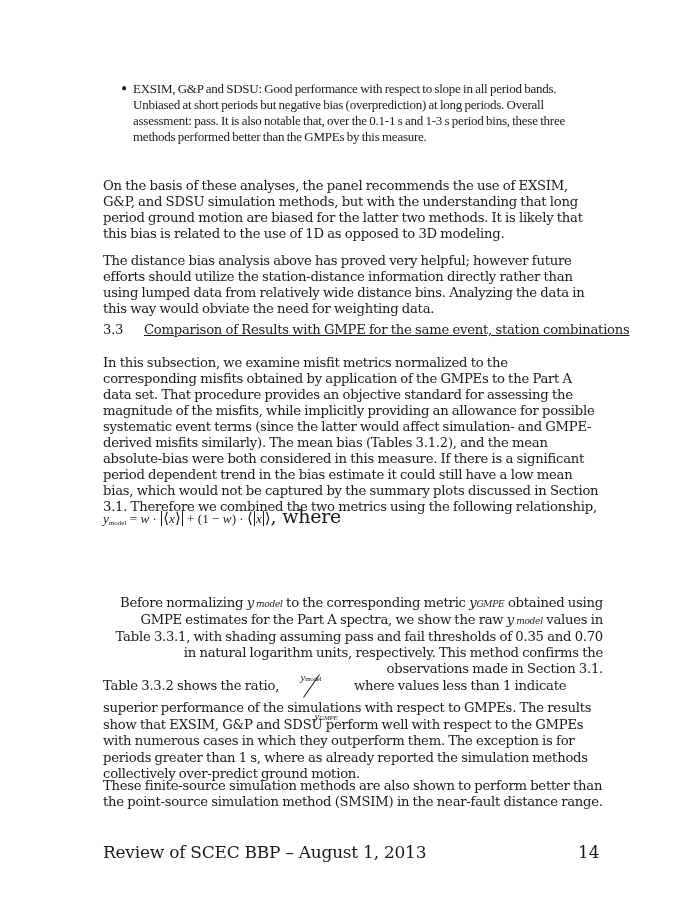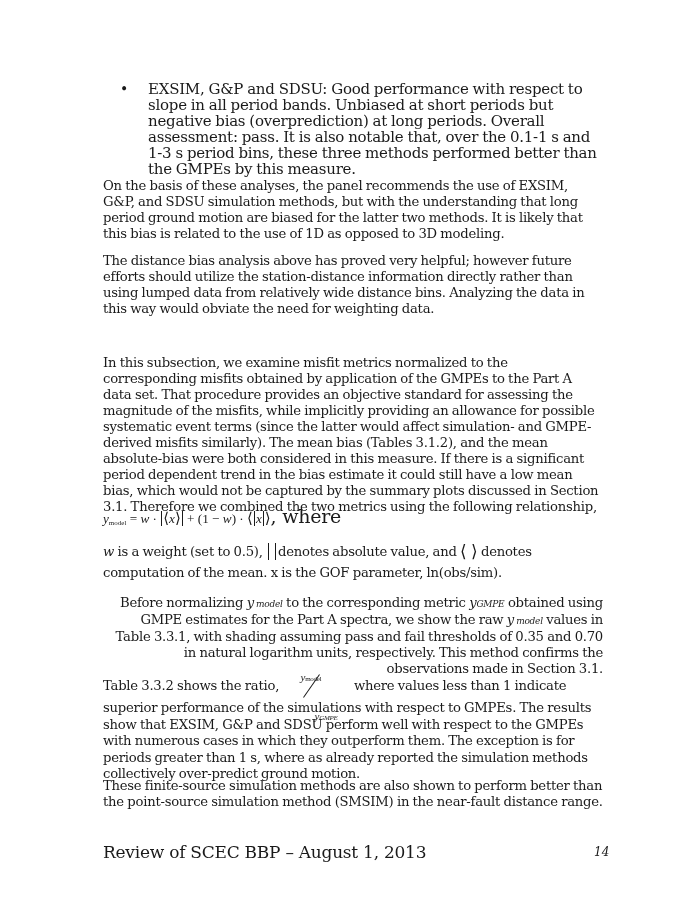--- a/index.html
+++ b/index.html
@@ -3,22 +3,22 @@
 <meta charset="utf-8">
 <style>
   html, body { margin: 0; padding: 0; background: #ffffff; }
   body { width: 695px; height: 899px; position: relative; overflow: hidden;
          font-family: "DejaVu Serif", "Liberation Serif", serif; color: #1a1a1a; }
   .page { position: absolute; left: 0; top: 0; width: 695px; height: 899px; }
   .txt { position: absolute; left: 103px; width: 500px; font-size: 13.2px; line-height: 16px;
          font-family: "DejaVu Serif", serif; letter-spacing: -0.25px; word-spacing: -0.5px; }
   .bullet-wrap { position: absolute; left: 120px; top: 81px; width: 485px; }
   .bullet-dot { position: absolute; left: 0; top: 0; font-size: 14px; line-height: 16px; }
-  .bullet-text { position: absolute; left: 28px; width: 460px; font-size: 15px; line-height: 16px;
-                 letter-spacing: -0.25px; word-spacing: -0.5px; }
+  .bullet-text { position: absolute; left: 13px; width: 460px; font-size: 13px; line-height: 16px;
+                 letter-spacing: -0.25px; word-spacing: -0.5px; font-family: Liberation Serif, serif; }
   .heading { position: absolute; left: 103px; top: 322px; font-size: 13.2px; line-height: 16px;
              letter-spacing: -0.25px; word-spacing: -0.5px; }
   .heading .num { display: inline-block; width: 41px; }
   .heading .title { text-decoration: underline; }
   .formula { position: absolute; left: 103px; top: 506px; font-size: 13.2px; line-height: 20px;
              font-family: "Liberation Serif", serif; }
   .formula i { font-style: italic; }
   .formula .sub { font-size: 7px; vertical-align: -2px; font-style: normal; }
   .formula .bar { display: inline-block; width: 1px; height: 15px; background: #1a1a1a; vertical-align: -3px; margin: 0 1px; }
   .formula .ang { font-size: 15px; font-style: normal; }
@@ -27,46 +27,46 @@
   .para2 .angles { font-size: 17px; vertical-align: -1px; }
   .ital { font-style: italic; }
   .small-ital { font-style: italic; font-size: 9px; }
   .ratio { display: inline-block; position: relative; width: 62px; height: 28px; vertical-align: -10px; margin: 0 4px 0 2px; }
   .ratio .num-t { position: absolute; left: 16px; top: -3px; font-family: Liberation Serif, serif; font-style: italic; font-size: 11px; }
   .ratio .num-t .s { font-size: 7px; font-style: normal; }
   .ratio .slash { position: absolute; left: 26px; top: 0; width: 1px; height: 28px; background: #1a1a1a; transform: rotate(35deg); transform-origin: center; }
   .ratio .den-t { position: absolute; left: 30px; top: 12px; font-family: "Liberation Serif", serif; font-style: italic; font-size: 11px; margin-top: 24px; }
   .ratio .den-t .s { font-size: 7px; }
   .footer-left { position: absolute; left: 103px; top: 844px; font-size: 17px; line-height: 16px; letter-spacing: -0.25px; }
-  .footer-right { position: absolute; left: 594px; top: 844px; font-size: 12px; line-height: 16px; font-style: italic; }
+  .footer-right { position: absolute; left: 578px; top: 844px; font-size: 17px; line-height: 16px; }
 </style>
 </head>
 <body>
 
 <div class="page">
 
   <div class="bullet-wrap">
     <span class="bullet-dot">•</span>
     <div class="bullet-text">EXSIM, G&amp;P and SDSU: Good performance with respect to slope in all period bands. Unbiased at short periods but negative bias (overprediction) at long periods. Overall assessment: pass. It is also notable that, over the 0.1-1 s and 1-3 s period bins, these three methods performed better than the GMPEs by this measure.</div>
   </div>
 
   <div class="txt" style="top:178px;">On the basis of these analyses, the panel recommends the use of EXSIM, G&amp;P, and SDSU simulation methods, but with the understanding that long period ground motion are biased for the latter two methods. It is likely that this bias is related to the use of 1D as opposed to 3D modeling.</div>
 
   <div class="txt" style="top:253px;">The distance bias analysis above has proved very helpful; however future efforts should utilize the station-distance information directly rather than using lumped data from relatively wide distance bins. Analyzing the data in this way would obviate the need for weighting data.</div>
 
+  <div class="heading">
+    <span class="num">3.3</span><span class="title">Comparison of Results with GMPE for the same event, station combinations</span>
+  </div>
 
   <div class="txt" style="top:355px;">In this subsection, we examine misfit metrics normalized to the corresponding misfits obtained by application of the GMPEs to the Part A data set. That procedure provides an objective standard for assessing the magnitude of the misfits, while implicitly providing an allowance for possible systematic event terms (since the latter would affect simulation- and GMPE-derived misfits similarly). The mean bias (Tables 3.1.2), and the mean absolute-bias were both considered in this measure. If there is a significant period dependent trend in the bias estimate it could still have a low mean bias, which would not be captured by the summary plots discussed in Section 3.1. Therefore we combined the two metrics using the following relationship,</div>
 
   <div class="formula">
     <i>y</i><span class="sub">model</span><span> = </span><i>w</i><span> · </span><span class="bar"></span><span class="ang">⟨</span><i>x</i><span class="ang">⟩</span><span class="bar"></span><span> + (1 − </span><i>w</i><span>)</span><span> · </span><span class="ang">⟨</span><span class="bar"></span><i>x</i><span class="bar"></span><span class="ang">⟩</span><span class="where">, where</span>
   </div>
 
-  <div class="txt para2" style="top:541px; line-height:21px;">
-    <span class="ital">w</span><span> is a weight (set to 0.5), </span><span class="bars"></span><span>denotes absolute value, and </span><span class="angles">⟨ ⟩</span><span> denotes computation of the mean. x is the GOF parameter, ln(obs/sim).</span>
-  </div>
 
   <div class="txt" style="top:595px;text-align:right;">
     <span>Before normalizing </span><span class="ital">y</span><span class="small-ital"> model</span><span> to the corresponding metric </span><span class="ital">y</span><span class="small-ital">GMPE</span><span> obtained using GMPE estimates for the Part A spectra, we show the raw </span><span class="ital">y</span><span class="small-ital"> model</span><span> values in Table 3.3.1, with shading assuming pass and fail thresholds of 0.35 and 0.70 in natural logarithm units, respectively. This method confirms the observations made in Section 3.1.</span>
   </div>
 
   <div class="txt" style="top:672px; line-height:16.5px;">
     <span>Table 3.3.2 shows the ratio, </span><span class="ratio"><span class="num-t"><span>y</span><span class="s">model</span></span><span class="slash"></span><span class="den-t"><span>y</span><span class="s">GMPE</span></span></span><span> where values less than 1 indicate superior performance of the simulations with respect to GMPEs. The results show that EXSIM, G&amp;P and SDSU perform well with respect to the GMPEs with numerous cases in which they outperform them. The exception is for periods greater than 1 s, where as already reported the simulation methods collectively over-predict ground motion.</span>
   </div>
 
   <div class="txt" style="top:778px;">These finite-source simulation methods are also shown to perform better than the point-source simulation method (SMSIM) in the near-fault distance range.</div>

